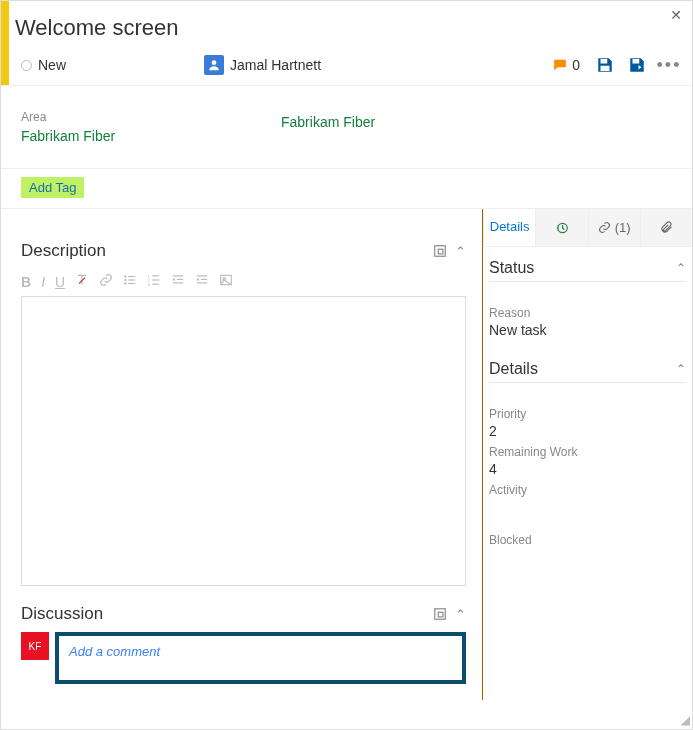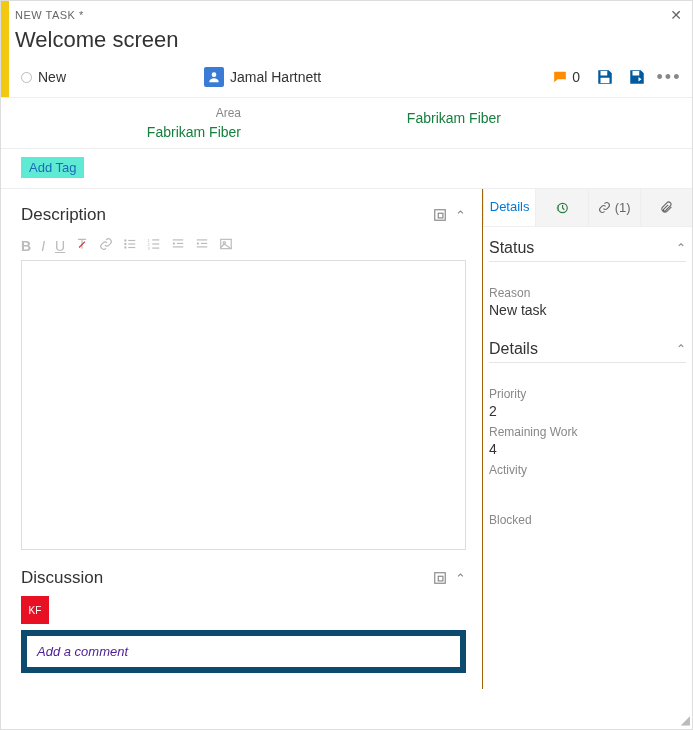--- a/index.html
+++ b/index.html
@@ -18,46 +18,46 @@
   .assignee { display: flex; align-items: center; gap: 6px; font-size: 14px; flex: 1; }
   .avatar { width: 20px; height: 20px; background: #3a7bd5; border-radius: 2px; display: flex; align-items: center; justify-content: center; }
   .avatar svg { width: 14px; height: 14px; }
 
   .meta-right { display: flex; align-items: center; gap: 16px; }
   .comments-ind { display: flex; align-items: center; gap: 4px; font-size: 14px; color: #333; }
   .toolbar-right { display: flex; align-items: center; gap: 14px; }
   .tbicon { width: 18px; height: 18px; color: #005a9e; cursor: pointer; display: flex; align-items: center; justify-content: center; }
 
   
-  .class-row { display: flex; border-top: 1px solid #eee; border-bottom: 1px solid #eee; padding: 8px 20px; gap: 40px; text-align: right; }
+  .class-row { display: flex; border-top: 1px solid #eee; border-bottom: 1px solid #eee; padding: 24px 20px; gap: 40px; }
   .class-col { flex: 0 0 220px; }
   .class-label { font-size: 12px; color: #888; }
   .class-value { font-size: 14px; color: #15803d; margin-top: 4px; }
 
   .addtag-row { padding: 8px 20px 10px 20px; border-bottom: 1px solid #eee; }
-  .addtag { display: inline-block; background: #5eead4; color: #1a6db3; font-size: 13px; padding: 3px 8px; cursor: pointer; }
+  .addtag { display: inline-block; background: #bef264; color: #1a6db3; font-size: 13px; padding: 3px 8px; cursor: pointer; }
 
   
   .body { display: flex; }
   .left { flex: 1; padding: 10px 16px 16px 20px; }
   .right { width: 210px; border-left: 1px solid #a16207; }
 
-  .section-head { display: flex; align-items: center; justify-content: space-between; margin-top: 6px; margin-bottom: 8px; }
+  .section-head { display: flex; align-items: center; justify-content: space-between; margin-top: 22px; margin-bottom: 8px; }
   .section-title { font-size: 17px; font-weight: 400; color: #333; }
   .section-controls { display: flex; gap: 8px; color: #888; font-size: 13px; }
   .chev { cursor: pointer; }
   .maxicon { width: 14px; height: 14px; cursor: pointer; }
 
   .rte-tools { display: flex; gap: 10px; color: #bbb; font-size: 14px; padding: 4px 0 6px 0; align-items: center; }
   .rte-tools span, .rte-tools svg { cursor: pointer; }
   .rte-box { border: 1px solid #ddd; height: 290px; background: #fff; }
 
   .disc-avatar { width: 28px; height: 28px; background: #e81123; color: #fff; font-size: 10px; display: flex; align-items: center; justify-content: center; }
-  .disc-row { display: flex; gap: 6px; margin-top: 6px; flex-direction: column; }
-  .disc-input { flex: 1; border: 6px solid #0c4a6e; height: 52px; padding: 8px 10px; font-size: 13px; color: #4c1d95; font-style: italic; }
+  .disc-row { display: flex; gap: 6px; margin-top: 6px; }
+  .disc-input { flex: 1; border: 4px solid #0c4a6e; height: 52px; padding: 8px 10px; font-size: 13px; color: #3b82f6; font-style: italic; }
 
   
   .tabs { display: flex; border-bottom: 1px solid #eee; }
   .tab { flex: 1; text-align: center; padding: 10px 0; font-size: 13px; color: #666; cursor: pointer; background: #f4f4f4; border-left: 1px solid #eee; display: flex; align-items: center; justify-content: center; gap: 4px; }
   .tab.active { color: #0078d4; background: #fff; border-bottom: 2px solid #fff; font-weight: 500; }
 
   .r-section { padding: 12px 6px 4px 6px; }
   .r-head { display: flex; justify-content: space-between; align-items: center; border-bottom: 1px solid #e5e5e5; padding-bottom: 4px; margin-bottom: 24px; }
   .r-title { font-size: 16px; font-weight: 500; color: #333; }
   .r-chev { font-size: 12px; color: #888; cursor: pointer; }
@@ -65,21 +65,20 @@
   .f-value { font-size: 14px; color: #333; margin-top: 2px; margin-bottom: 6px; }
 
   .resize-grip { position: absolute; bottom: 2px; right: 2px; color: #bbb; font-size: 12px; cursor: nwse-resize; }
 </style>
 </head>
 <body>
 
 <div class="header">
   <div class="yellow-bar"></div>
   <div class="close-x">✕</div>
-  <div class="type-row">NEW TASK *</div>
   <div class="title-row">Welcome screen</div>
 
   <div class="meta-row">
     <div class="state-dot"></div>
     <div class="state-text">New</div>
 
     <div class="assignee">
       <div class="avatar">
         <svg viewBox="0 0 24 24" fill="#fff">
             <circle cx="12" cy="8" r="4"></circle>

